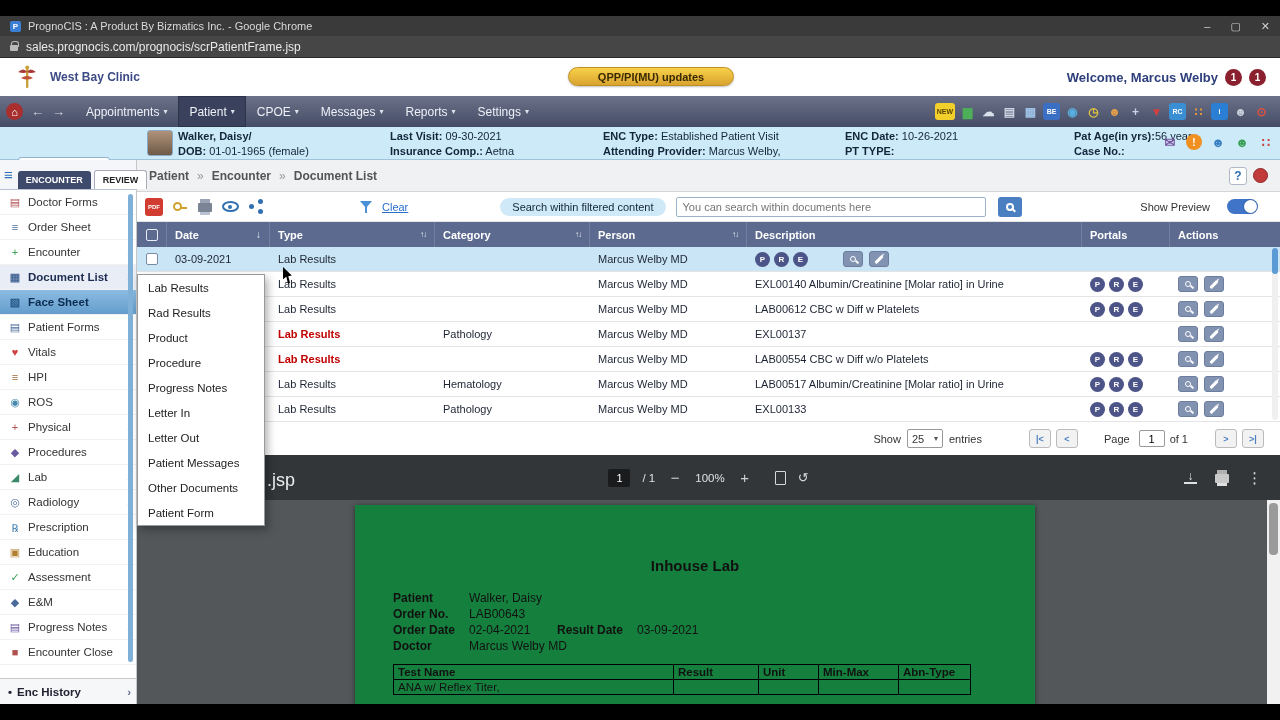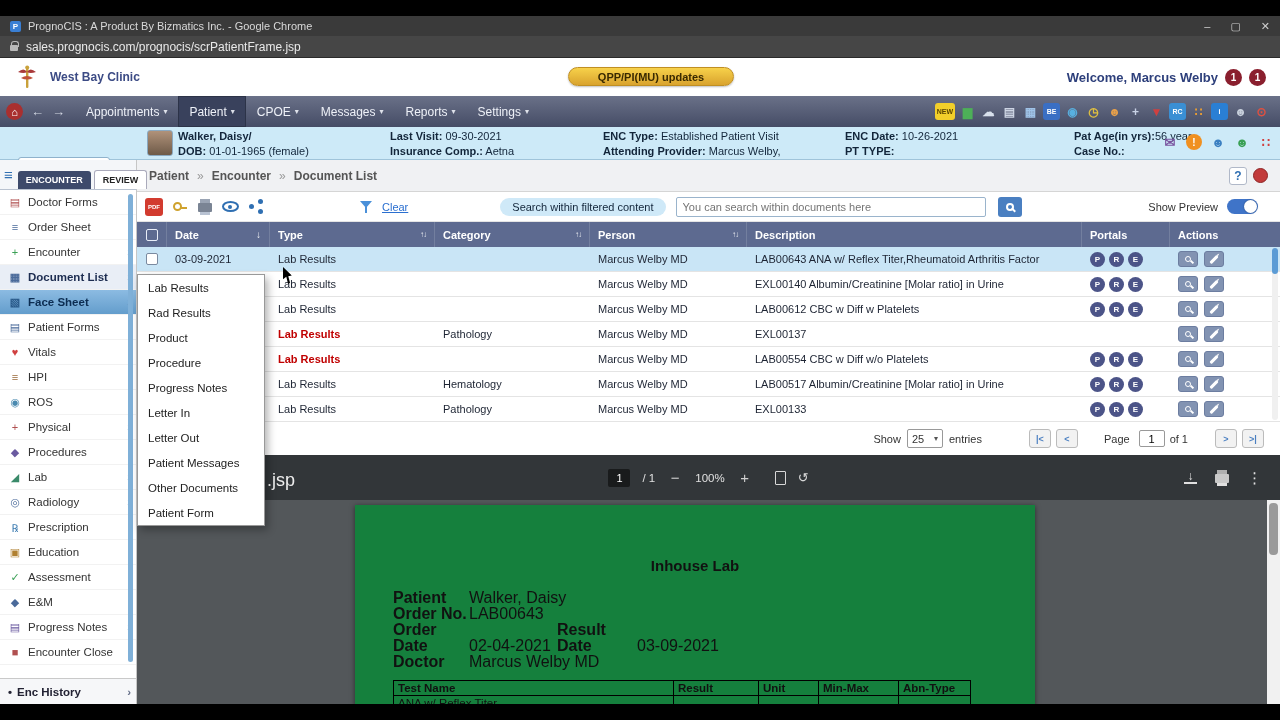--- a/index.html
+++ b/index.html
@@ -92,21 +92,21 @@
   .share i:nth-child(3){right:1px;bottom:0;}
   .funnel{margin-left:86px;position:relative;width:12px;height:12px;}
   .funnel::before{content:"";position:absolute;top:0;left:0;border-left:6px solid transparent;border-right:6px solid transparent;border-top:7px solid #4a90d9;}
   .funnel::after{content:"";position:absolute;top:6px;left:5px;width:2px;height:6px;background:#4a90d9;}
   .clear-link{color:#2a6fd0;font-size:11px;text-decoration:underline;}
   .chip{margin-left:82px;background:#cfe9f8;border-radius:10px;padding:3px 12px;font-size:11px;color:#12253a;}
   .doc-search{width:310px;height:20px;border:1px solid #9ab4cc;border-radius:2px;font-size:11px;padding:0 6px;color:#333;font-family:"Liberation Sans",sans-serif;}
   .search-btn{width:24px;height:20px;background:#4a7fc1;border-radius:3px;display:flex;align-items:center;justify-content:center;margin-left:2px;}
   .search-btn .mag{border-color:#fff;}
   .search-btn .mag::after{background:#fff;}
-  .preview-wrap{margin-left:auto;display:flex;align-items:center;gap:9px;font-size:11px;color:#333;padding-right:14px;}
+  .preview-wrap{margin-left:auto;display:flex;align-items:center;gap:17px;font-size:11px;color:#333;padding-right:14px;}
   .toggle{width:31px;height:15px;border-radius:8px;background:#3f74c8;position:relative;}
   .toggle::after{content:"";position:absolute;right:1px;top:1px;width:13px;height:13px;border-radius:50%;background:#fff;box-shadow:0 0 2px rgba(0,0,0,.4);}
 
   
   .thead{height:25px;background:#5d6a90;display:flex;color:#fff;font-size:11px;}
   .hc{display:flex;align-items:center;justify-content:space-between;padding:0 8px;border-right:1px solid rgba(255,255,255,.14);font-weight:600;overflow:hidden;white-space:nowrap;}
   .sort{font-size:10px;opacity:.9;}
   .sort2{font-size:8px;opacity:.85;letter-spacing:-1px;}
   .c-cb{width:30px;justify-content:center;}
   .c-date{width:103px;}
@@ -154,21 +154,21 @@
   .pdf-right{position:absolute;right:18px;top:0;height:100%;display:flex;align-items:center;gap:18px;}
   .dl{width:13px;text-align:center;border-bottom:2px solid #e0e0e0;font-size:12px;color:#e0e0e0;line-height:11px;}
   .printer.light{background:#c9c9c9;}
   .printer.light::before{background:#b0b0b0;}
   .printer.light::after{background:#e0e0e0;}
   .kebab{font-size:15px;color:#e0e0e0;}
 
   .pdfarea{height:204px;background:#53575a;position:relative;overflow:hidden;}
   .pdf-page{position:absolute;left:218px;top:5px;width:680px;height:246px;background:#15803d;box-shadow:0 1px 5px rgba(0,0,0,.5);overflow:hidden;}
   .doc-title{margin-top:52px;text-align:center;font-size:15px;font-weight:bold;color:#111;}
-  .doc-info{margin:16px 0 10px 38px;font-size:16px;color:#111;line-height:16px;}
+  .doc-info{margin:16px 0 10px 38px;font-size:12px;color:#111;line-height:16px;}
   .doc-info b{display:inline-block;}
   .lb1{width:76px;}
   .lb2{width:80px;}
   .vdate{display:inline-block;width:88px;}
   .doc-table{margin:4px 0 4px 38px;border-collapse:collapse;}
   .doc-table td{border:1px solid #000;font-size:11.5px;padding:1px 4px;color:#111;}
   .doc-table .hd td{font-weight:bold;}
   .dw0{width:280px;}.dw1{width:85px;}.dw2{width:60px;}.dw3{width:80px;}.dw4{width:72px;}
   .pdf-scroll{position:absolute;right:0;top:0;width:13px;height:100%;background:#f1f1f1;}
   .pdf-thumb{position:absolute;top:3px;right:2px;width:9px;height:52px;background:#9a9a9a;border-radius:4px;}
@@ -473,21 +473,20 @@
 
     <div class="tbody" id="rows">
         <div class="trow sel">
           <div class="tc c-cb" style="justify-content: center;">
             <span class="cbx"></span>
           </div>
           <div class="tc c-date">03-09-2021</div>
           <div class="tc c-type">Lab Results</div>
           <div class="tc c-cat"></div>
           <div class="tc c-per">Marcus Welby MD</div>
-          <div class="tc c-desc">LAB00643 ANA w/ Reflex Titer,Rheumatoid Arthritis Factor</div>
           <div class="tc c-por">
             <span class="pcir">P</span>
             <span class="pcir">R</span>
             <span class="pcir">E</span>
           </div>
           <div class="tc c-act">
             <span class="abtn">
               <span class="mag"></span>
             </span>
             <span class="abtn">

